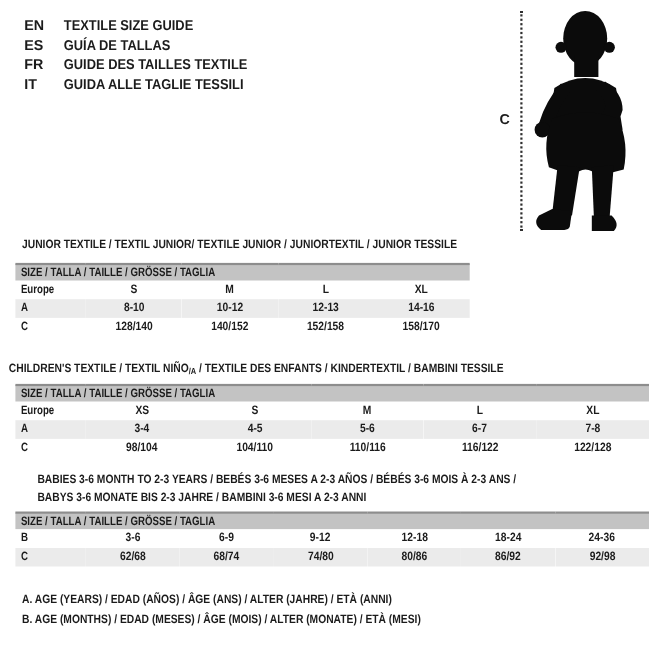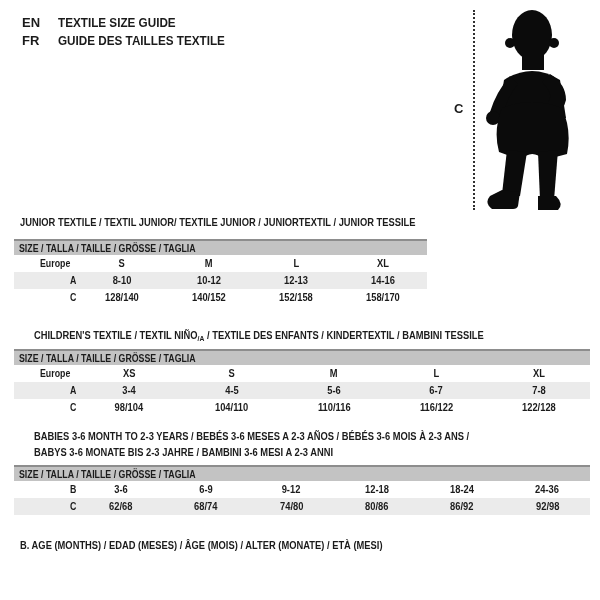--- a/index.html
+++ b/index.html
@@ -31,47 +31,55 @@
   .sub{font-size:8px;vertical-align:-2px;}
 
   
   .size-table{border-collapse:collapse;table-layout:fixed;font-size:11px;font-weight:700;color:#1b1b1b;}
   .size-table th.bar{
     background:#c3c3c3;border-top:2px solid #8d8d8d;
     text-align:left;padding:0 0 0 5px;height:14px;line-height:14px;
     font-size:11px;font-weight:700;
   }
   .size-table td{height:17px;line-height:17px;padding:0;text-align:center;overflow:hidden;}
-  .size-table td.rowlabel{text-align:right;padding-left:5px;}
+  .size-table td.rowlabel{text-align:left;padding-left:5px;}
   .size-table tr.shade td{background:#ebebeb;}
   .size-table .ct{display:inline-block;transform:scaleX(0.85);transform-origin:center;white-space:nowrap;}
   .size-table .ctl{display:inline-block;transform:scaleX(0.80);transform-origin:0 0;white-space:nowrap;}
 
   .t-junior{top:239px;left:14px;width:413px;}
   .t-children{top:349px;left:14px;width:576px;}
   .t-babies{top:465px;left:14px;width:576px;}
 
   .h-junior{top:215px;left:20px;}
-  .h-children{top:328px;left:34px;}
+  .h-children{top:328px;left:8px;}
   .h-babies{top:428px;left:34px;line-height:16px;}
 
   
   .legend{top:537px;left:20px;font-size:11px;line-height:17.5px;}
 </style>
 </head>
 <body>
 
 <div class="abs lang-list">
   <div class="lang-row">
     <span class="lang-code">EN</span>
     <span class="cx90">TEXTILE SIZE GUIDE</span>
   </div>
   <div class="lang-row">
+    <span class="lang-code">ES</span>
+    <span class="cx90">GUÍA DE TALLAS</span>
+  </div>
+  <div class="lang-row">
     <span class="lang-code">FR</span>
     <span class="cx90">GUIDE DES TAILLES TEXTILE</span>
+  </div>
+  <div class="lang-row">
+    <span class="lang-code">IT</span>
+    <span class="cx90">GUIDA ALLE TAGLIE TESSILI</span>
   </div>
 </div>
 
 <div class="abs figure">
   <div class="dotline"></div>
   <span class="clabel">C</span>
   <svg class="babysvg" width="120" height="212" viewBox="0 0 120 212" overflow="visible">
     <g fill="#0b0b0b">
 
       <ellipse cx="52" cy="31" rx="20" ry="25"></ellipse>
@@ -213,14 +221,15 @@
         <td><span class="ct">68/74</span></td>
         <td><span class="ct">74/80</span></td>
         <td><span class="ct">80/86</span></td>
         <td><span class="ct">86/92</span></td>
         <td><span class="ct">92/98</span></td>
       </tr>
     </tbody>
   </table>
 
 <div class="abs legend">
+  <div><span class="cx">A. AGE (YEARS) / EDAD (AÑOS) / ÂGE (ANS) / ALTER (JAHRE) / ETÀ (ANNI)</span></div>
   <div><span class="cx">B. AGE (MONTHS) / EDAD (MESES) / ÂGE (MOIS) / ALTER (MONATE) / ETÀ (MESI)</span></div>
 </div>
 
 </body></html>

